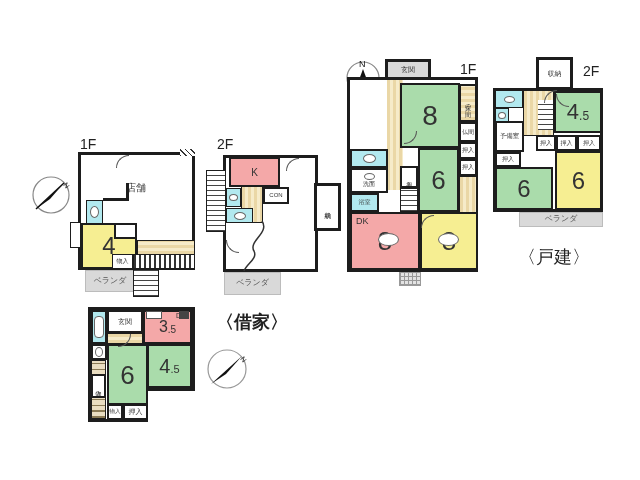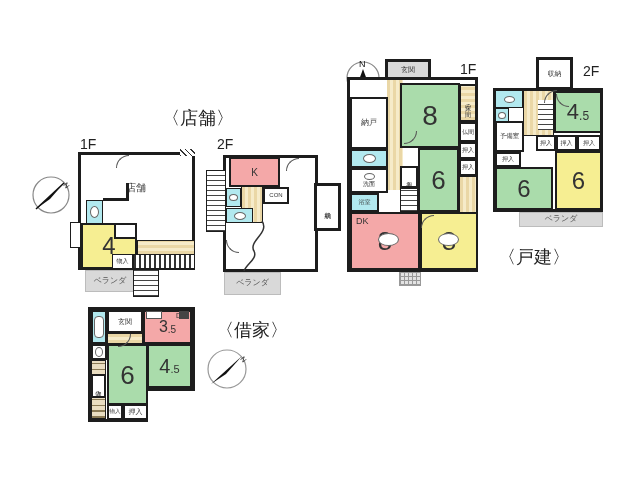--- a/index.html
+++ b/index.html
@@ -38,27 +38,26 @@
   .ellipse{border-radius:50%;}
   .arc{position:absolute;box-sizing:border-box;width:13px;height:13px;border:1.2px solid #555;
        border-top:none;border-right:none;border-radius:0 0 0 100%;}
   svg{position:absolute;}
 </style>
 </head>
 <body>
 
 <div class="screen">
 
-  <div class="title" style="left:162px;top:106px;">〈店舗〉</div>
   <div class="flabel" style="left:80px;top:136px;">1F</div>
   <div class="flabel" style="left:217px;top:136px;">2F</div>
   <div class="flabel" style="left:460px;top:61px;">1F</div>
   <div class="flabel" style="left:583px;top:63px;">2F</div>
-  <div class="title" style="left:498px;top:245px;">〈戸建〉</div>
-  <div class="title" style="left:216px;top:318px;">〈借家〉</div>
+  <div class="title" style="left:518px;top:245px;">〈戸建〉</div>
+  <div class="title" style="left:216px;top:310px;font-weight:bold;">〈借家〉</div>
 
   <svg style="left:30px;top:172px;" width="42" height="46" viewBox="0 0 42 46">
     <circle cx="21" cy="23" r="18" fill="none" stroke="#888" stroke-width="1.2"></circle>
     <polygon points="6,37 34,11 20,27" fill="#111"></polygon>
     <line x1="6" y1="37" x2="34" y2="11" stroke="#111" stroke-width="1.5"></line>
     <text x="33" y="13" font-size="7" fill="#111" transform="rotate(50 33 13)">N</text>
   </svg>
   <svg style="left:344px;top:55px;" width="38" height="42" viewBox="0 0 38 42">
     <circle cx="19" cy="23" r="16" fill="none" stroke="#888" stroke-width="1.2"></circle>
     <text x="15" y="12" font-size="9" fill="#111">N</text>
@@ -119,23 +118,20 @@
     <span class="lbl" style="font-size:8px;color:#555;">ベランダ</span>
   </div>
   <div class="arc" style="left:286px;top:158px;transform:rotate(90deg);"></div>
   <div class="arc" style="left:226px;top:240px;"></div>
 
   <div class="room graybox thick" style="left:385px;top:59px;width:46px;height:22px;">
     <span class="lbl">玄関</span>
   </div>
   <div class="plan" style="left:347px;top:77px;width:131px;height:195px;"></div>
   <div class="abs wood-v" style="left:387px;top:80px;width:16px;height:110px;"></div>
-  <div class="room" style="left:350px;top:97px;width:38px;height:52px;">
-    <span class="lbl" style="font-size:8px;">納戸</span>
-  </div>
   <div class="room green" style="left:400px;top:83px;width:60px;height:65px;">
     <span class="num" style="font-size:28px;">8</span>
   </div>
   <div class="room wood-h" style="left:459px;top:84px;width:18px;height:38px;">
     <span class="vlbl" style="font-size:6px;">床の間</span>
   </div>
   <div class="room" style="left:459px;top:122px;width:18px;height:20px;">
     <span class="lbl6">仏間</span>
   </div>
   <div class="room" style="left:459px;top:142px;width:18px;height:17px;">

